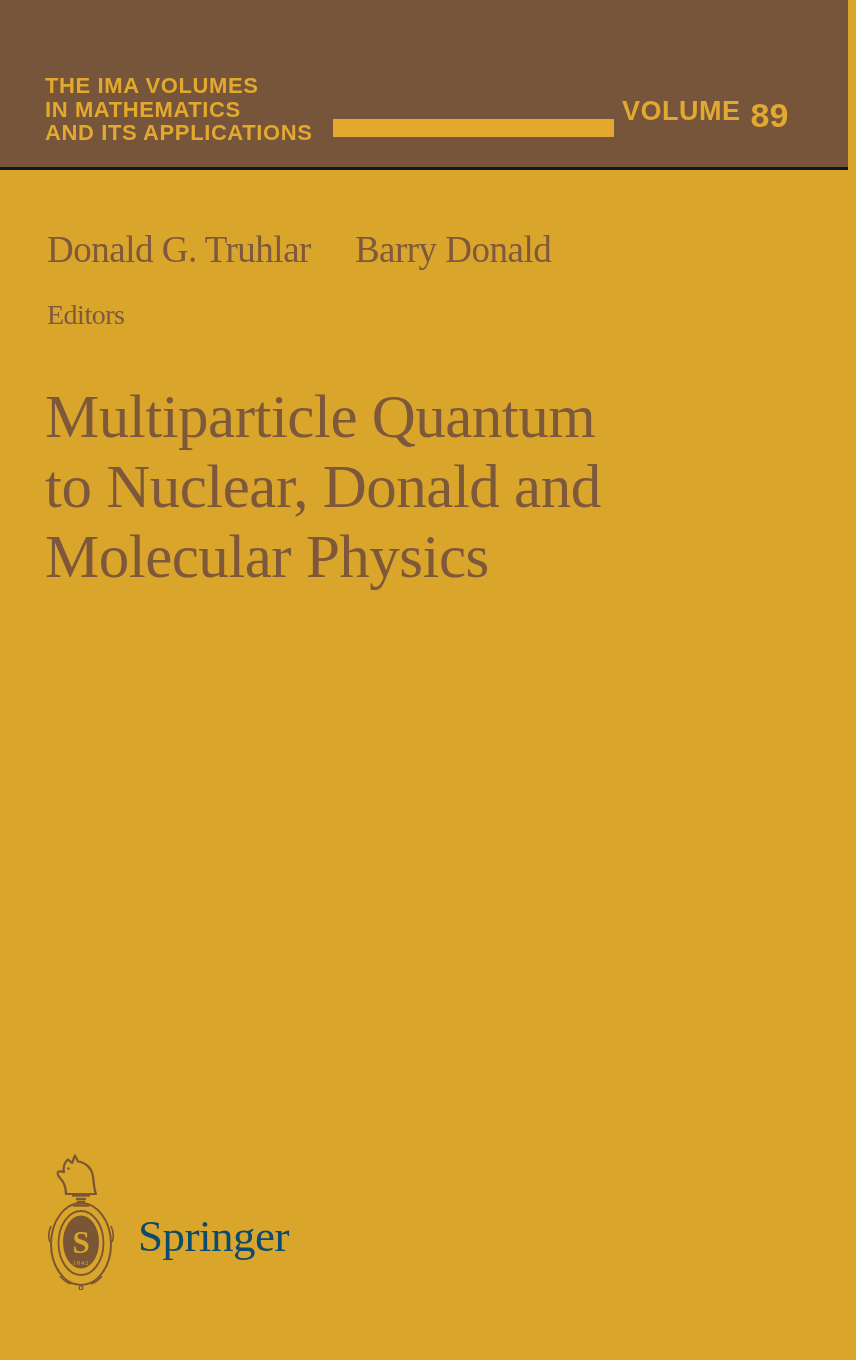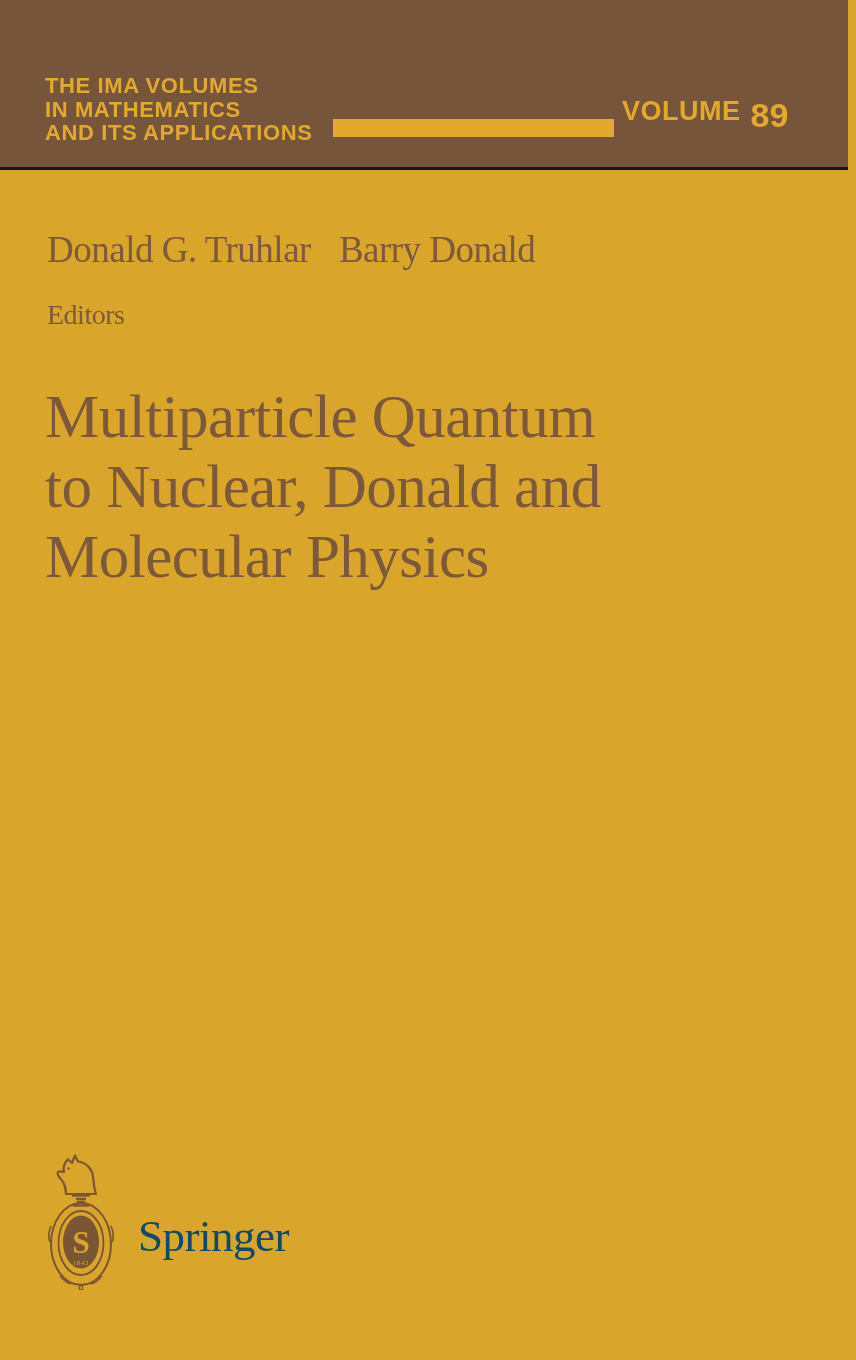--- a/index.html
+++ b/index.html
@@ -36,21 +36,21 @@
     position:absolute; left:622px; top:98px;
     display:flex; align-items:flex-start; gap:10px;
     font-family:"Liberation Sans", sans-serif;
     font-weight:bold; color:#E3A92E; line-height:1;
   }
   .volume .vol-label { font-size:27px; letter-spacing:0.5px; }
   .volume .vol-number { font-size:34px; }
 
   
   .editors { position:absolute; left:47px; top:230px; color:#7E593C; }
-  .editor-names { display:flex; gap:28px; font-size:37px; line-height:1.1; letter-spacing:-0.5px; }
+  .editor-names { display:flex; gap:44px; font-size:37px; line-height:1.1; letter-spacing:-0.5px; }
   .editors-label { margin-top:28px; font-size:28px; letter-spacing:-0.5px; }
 
   
   .book-title {
     position:absolute; left:45px; top:382px; margin:0;
     font-size:61px; line-height:70px; font-weight:normal;
     letter-spacing:-0.5px;
     color:#7D583B;
   }
   .book-title span { display:block; }

